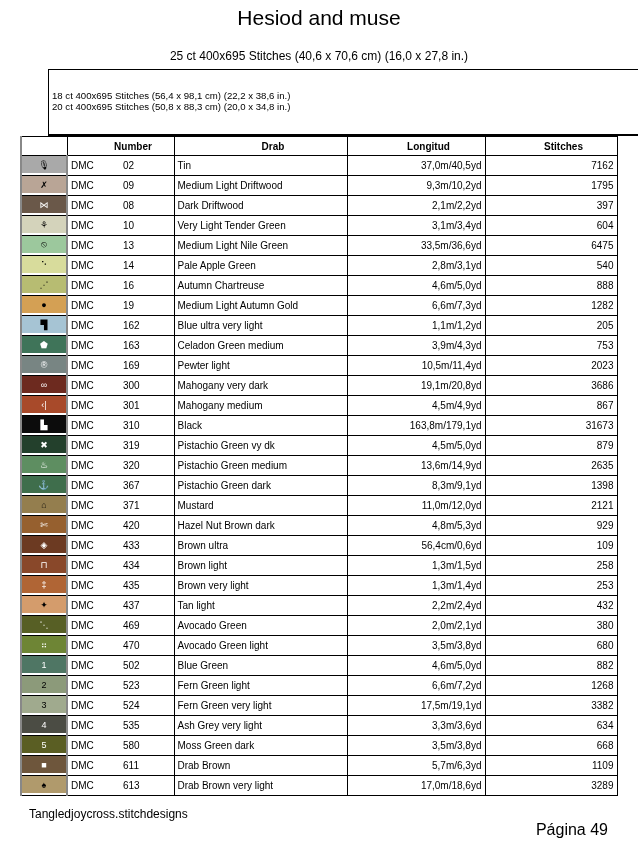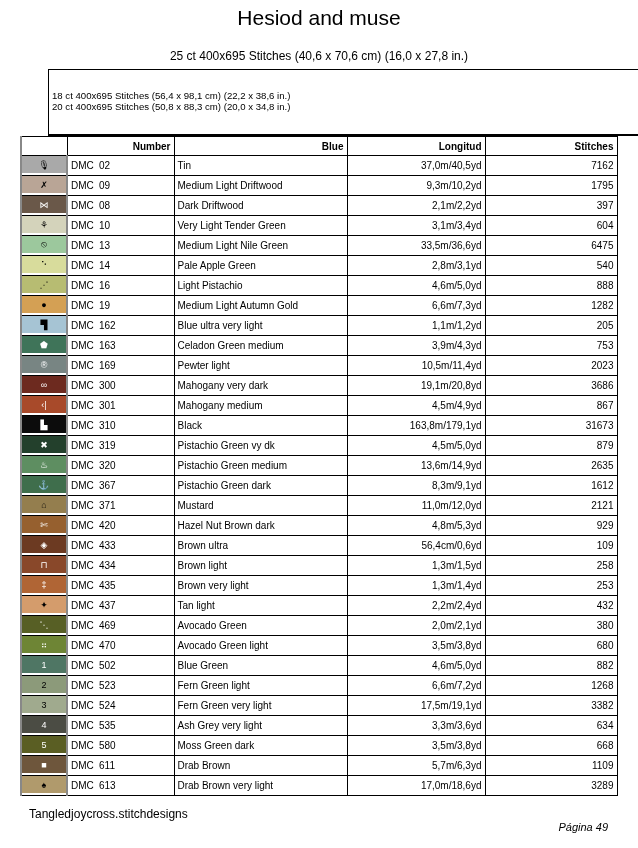--- a/index.html
+++ b/index.html
@@ -2,29 +2,29 @@
 <html><head>
 <meta charset="utf-8">
 <style>
   html, body { margin:0; padding:0; background:#fff; }
   body { width:638px; height:848px; position:relative; font-family:"Liberation Sans", sans-serif; color:#000; overflow:hidden; }
   .title { position:absolute; top:6px; left:0; width:638px; text-align:center; font-size:21px; }
   .subtitle { position:absolute; top:49px; left:0; width:638px; text-align:center; font-size:12px; }
   .sizes-box { position:absolute; left:20px; top:69px; width:596px; height:67px; border:1px solid #000; border-bottom:2px solid #000; box-sizing:border-box; padding:21px 0 0 3px; font-size:9.6px; line-height:10.5px;margin-left:28px; }
   table.legend { position:absolute; left:20px; top:136px; border-collapse:collapse; table-layout:fixed; width:596px; font-size:10px; }
   table.legend td, table.legend th { border:1px solid #000; height:19px; padding:0 3px; box-sizing:border-box; white-space:nowrap; overflow:hidden; }
-  table.legend th { text-align:right; font-weight:bold; height:19px;padding-left:28px; }
+  table.legend th { text-align:center; font-weight:bold; height:19px;padding-left:28px; }
   table.legend td.num { text-align:right; }
   table.legend td.sw { padding:0; border-left:2px solid #888; border-right:2px solid #888; }
   table.legend th.sw { border-left:2px solid #888; }
   .swatch { display:flex; align-items:center; justify-content:center; height:17px; margin-bottom:2px; font-size:9px; color:#fff; }
   .swatch.dark { color:#000; }
-  .dmc { display:inline-block; width:28px; }
+  .dmc { display:inline-block; width:52px; }
   .footer-left { position:absolute; left:29px; top:807px; font-size:12px; }
-  .footer-right { position:absolute; right:30px; top:821px; font-size:11px;font-style:italic; }
+  .footer-right { position:absolute; right:30px; top:821px; font-size:16px; }
 </style>
 </head>
 <body>
 
 <div class="title">Hesiod and muse</div>
 <div class="subtitle">25 ct 400x695 Stitches (40,6 x 70,6 cm) (16,0 x 27,8 in.)</div>
 
 <div class="sizes-box">
   <div>18 ct 400x695 Stitches (56,4 x 98,1 cm) (22,2 x 38,6 in.)</div>
   <div>20 ct 400x695 Stitches (50,8 x 88,3 cm) (20,0 x 34,8 in.)</div>
@@ -35,21 +35,21 @@
     <col style="width:46px">
       <col style="width:107px">
       <col style="width:173px">
       <col style="width:138px">
       <col style="width:132px">
   </colgroup>
   <thead>
     <tr>
       <th class="sw"></th>
       <th>Number</th>
-      <th>Blue</th>
+      <th>Drab</th>
       <th>Longitud</th>
       <th>Stitches</th>
     </tr>
   </thead>
   <tbody id="rows">
       <tr>
         <td class="sw">
           <div class="swatch dark" style="background:#a9a9a9">
             <span>🎙</span>
           </div>
@@ -114,21 +114,21 @@
         <td class="num">2,8m/3,1yd</td>
         <td class="num">540</td>
       </tr>
       <tr>
         <td class="sw">
           <div class="swatch dark" style="background:#b7bc72">
             <span>⋰</span>
           </div>
         </td>
         <td><span class="dmc">DMC</span><span>16</span></td>
-        <td>Light Pistachio</td>
+        <td>Autumn Chartreuse</td>
         <td class="num">4,6m/5,0yd</td>
         <td class="num">888</td>
       </tr>
       <tr>
         <td class="sw">
           <div class="swatch dark" style="background:#d4a054">
             <span>●</span>
           </div>
         </td>
         <td><span class="dmc">DMC</span><span>19</span></td>
@@ -226,21 +226,21 @@
       </tr>
       <tr>
         <td class="sw">
           <div class="swatch" style="background:#3f6e4c">
             <span>⚓</span>
           </div>
         </td>
         <td><span class="dmc">DMC</span><span>367</span></td>
         <td>Pistachio Green dark</td>
         <td class="num">8,3m/9,1yd</td>
-        <td class="num">1612</td>
+        <td class="num">1398</td>
       </tr>
       <tr>
         <td class="sw">
           <div class="swatch dark" style="background:#947e4e">
             <span>⌂</span>
           </div>
         </td>
         <td><span class="dmc">DMC</span><span>371</span></td>
         <td>Mustard</td>
         <td class="num">11,0m/12,0yd</td>

